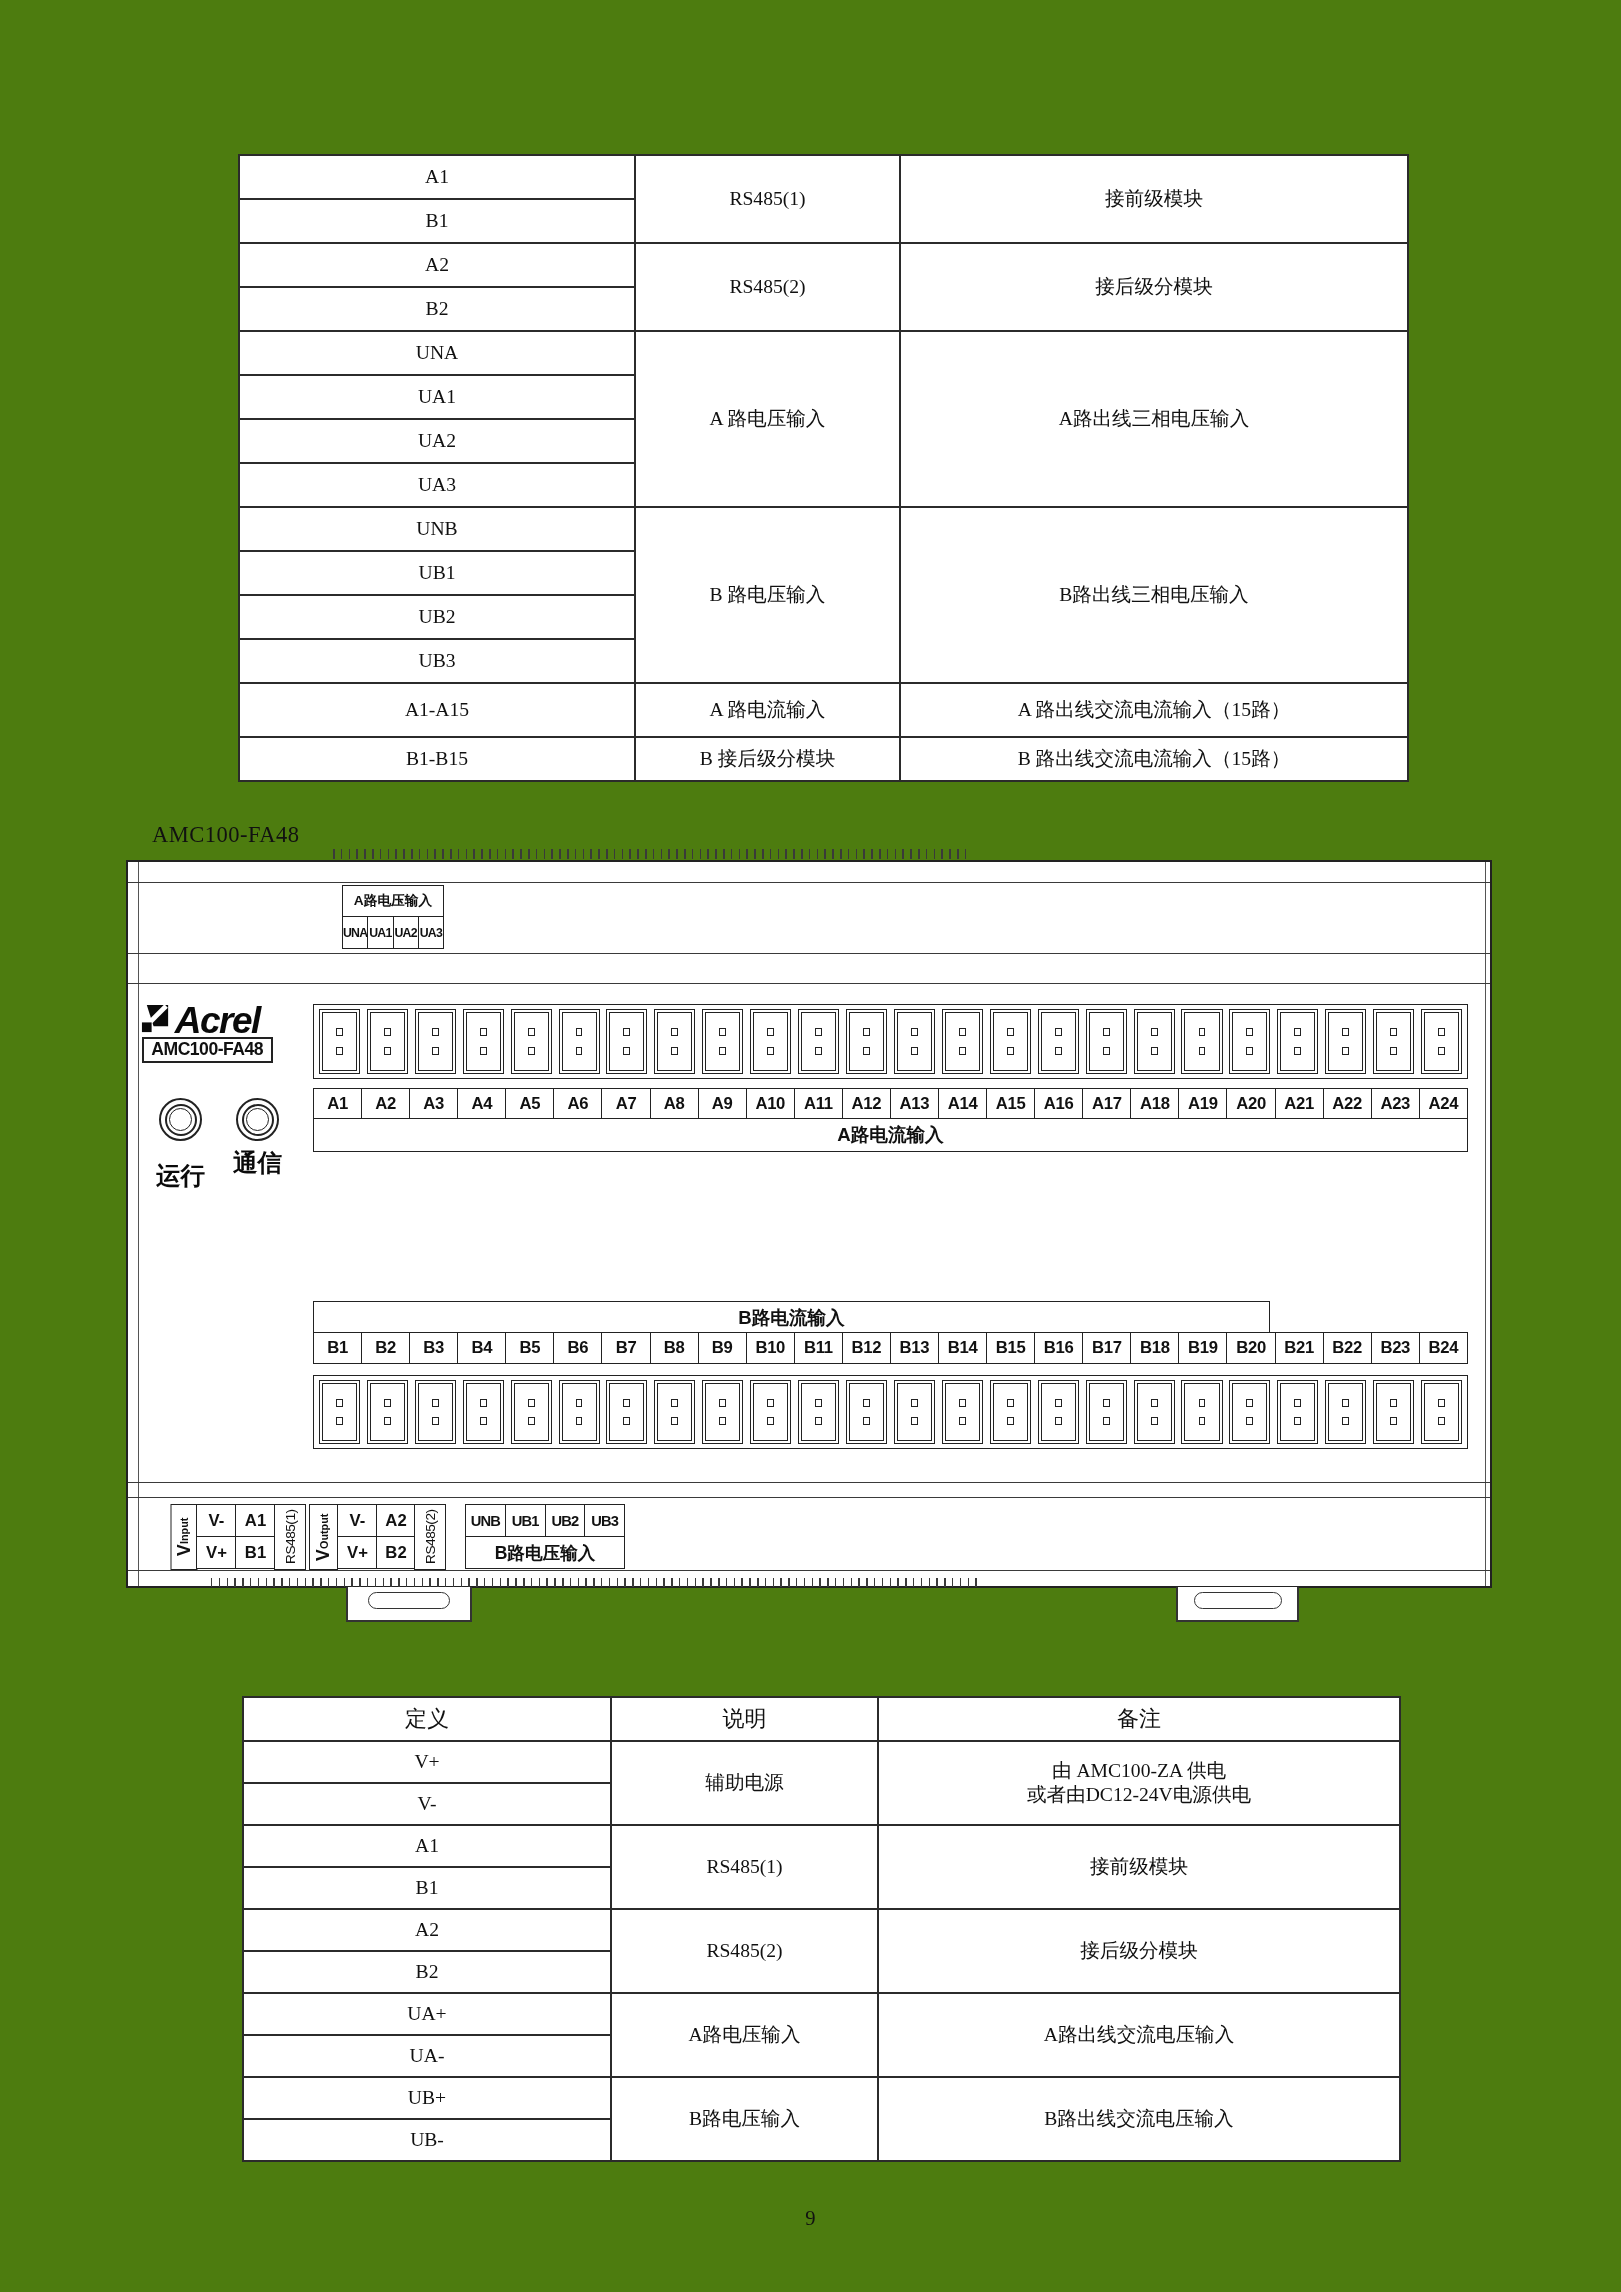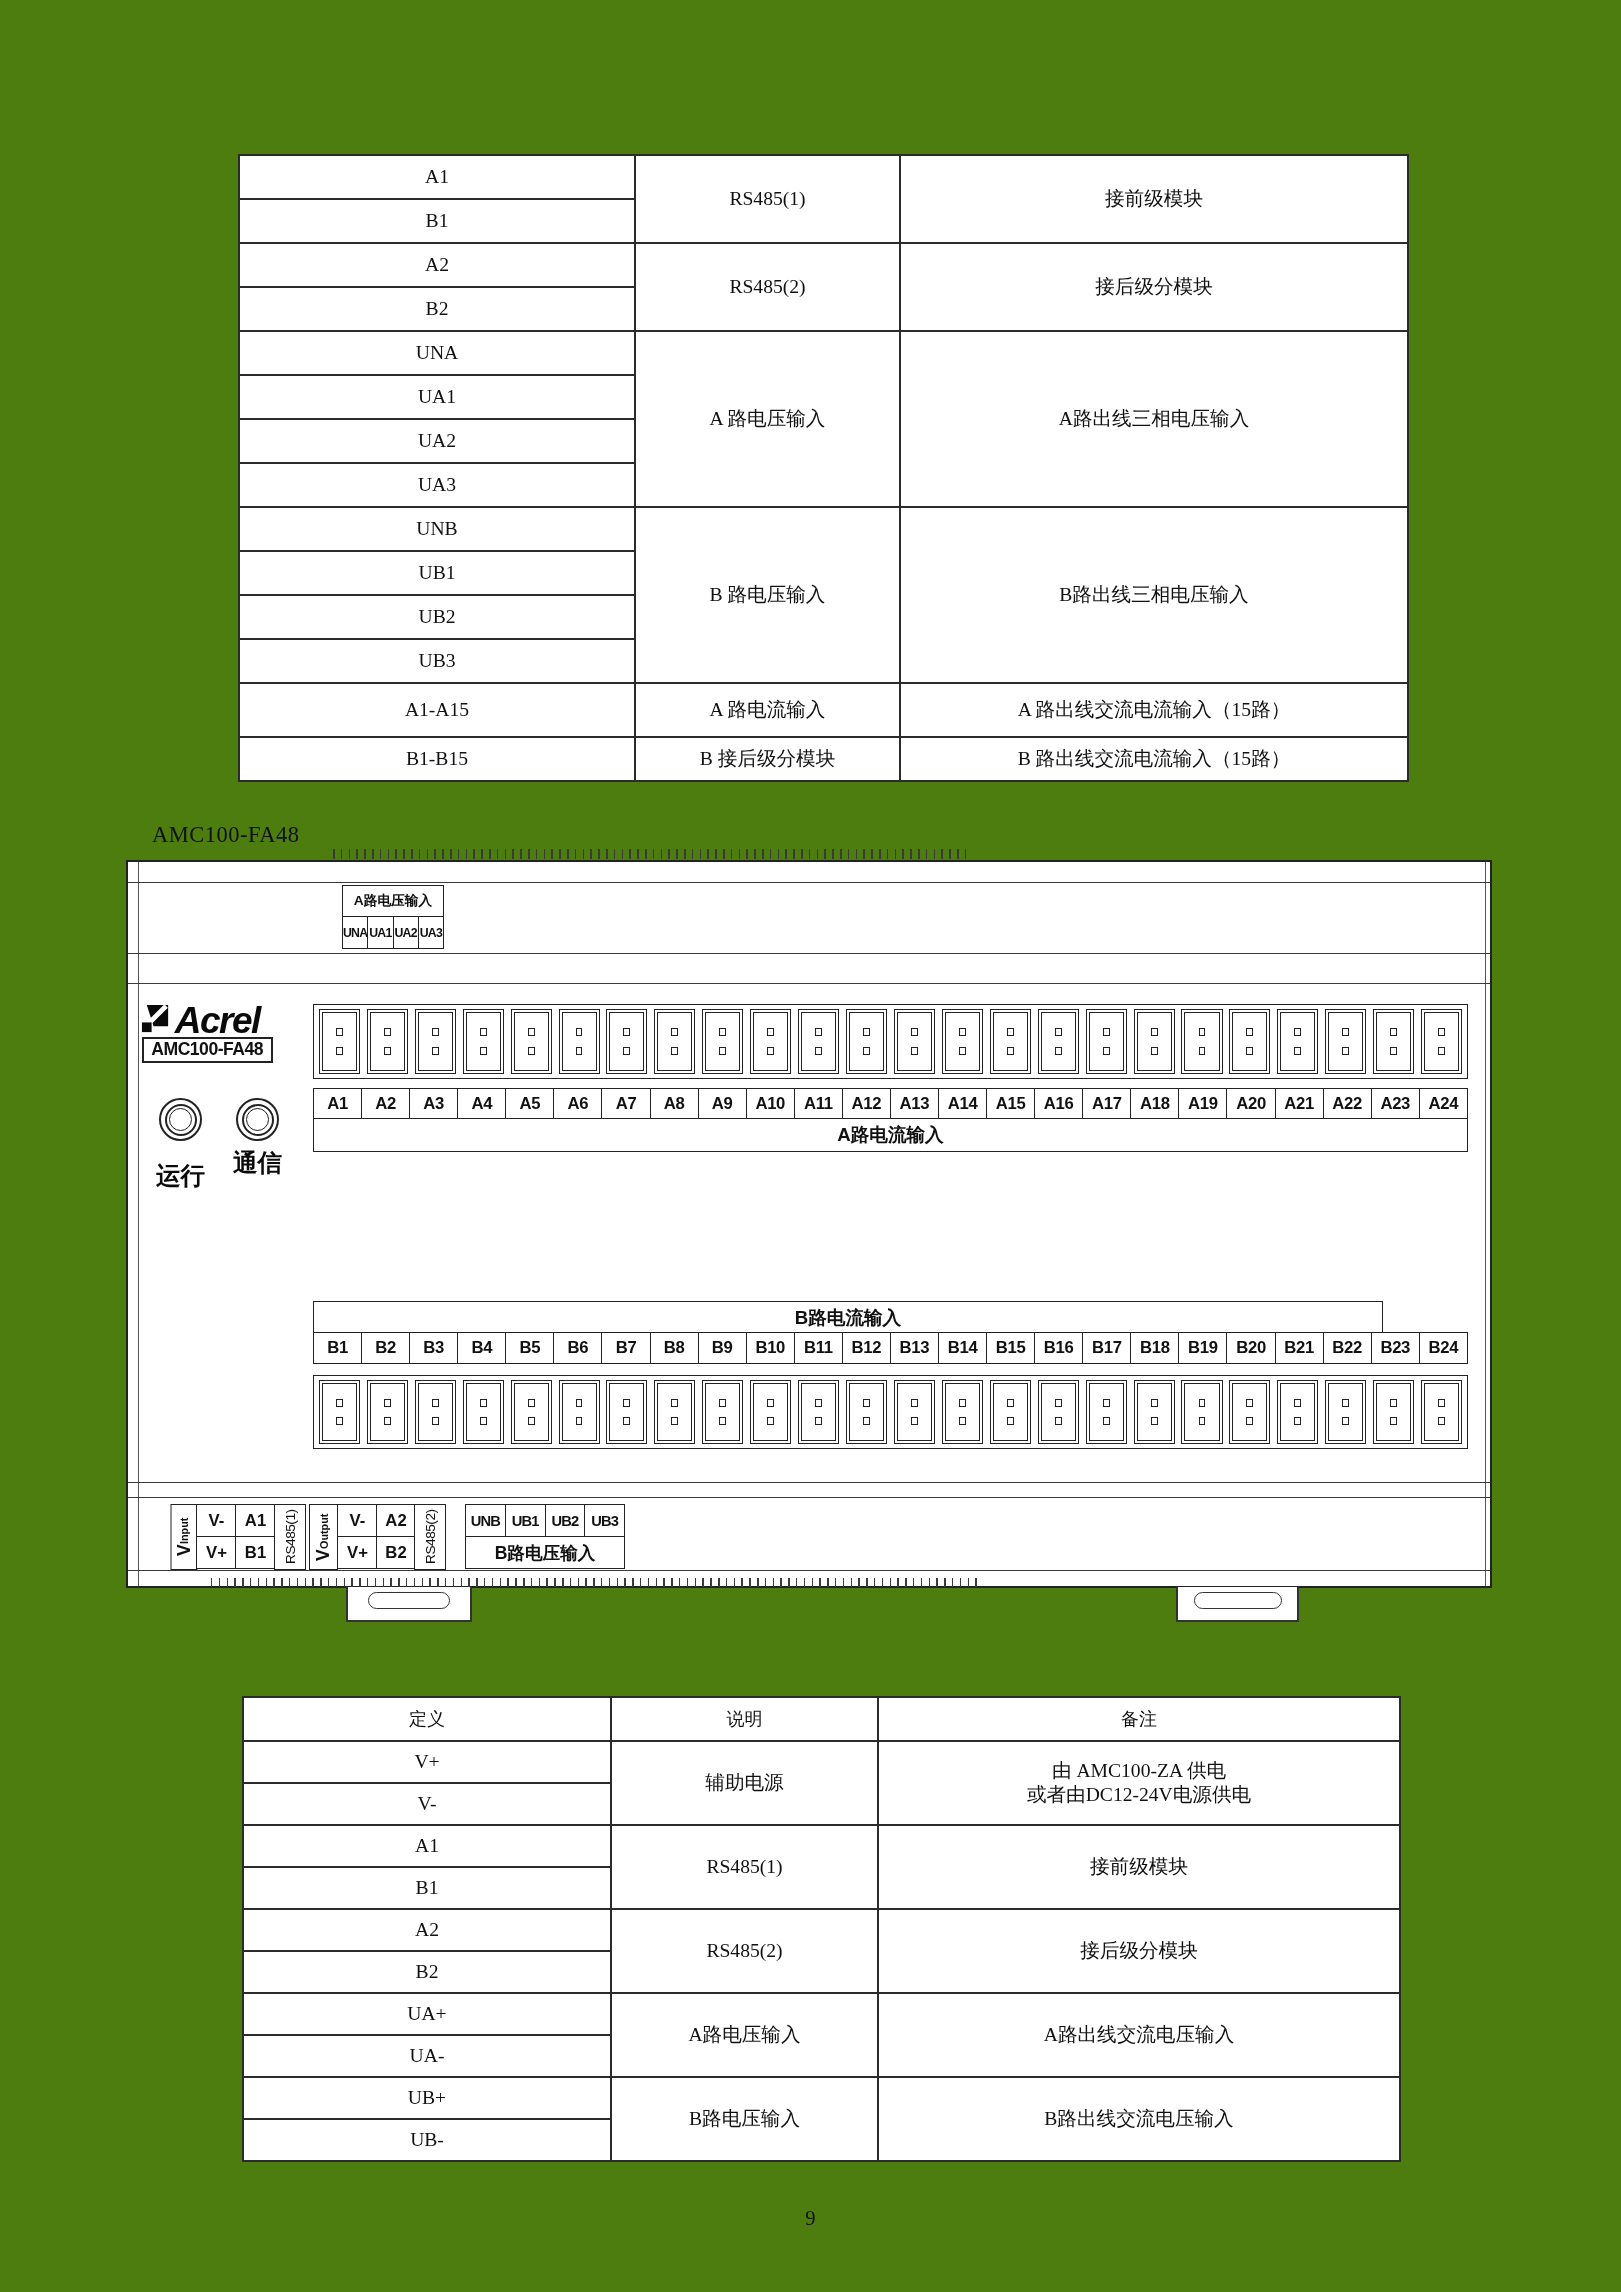--- a/index.html
+++ b/index.html
@@ -4,21 +4,21 @@
 <style>
   html,body{margin:0;padding:0;background:#e8e8e8;}
   .page{position:relative;width:1621px;height:2293px;background:#4d7c0f;margin:0 auto;
         font-family:"Liberation Serif","DejaVu Serif",serif;color:#111;overflow:hidden;}
   .abs{position:absolute;}
 
   
   table.doc{position:absolute;border-collapse:collapse;table-layout:fixed;background:#fff;}
   table.doc td,table.doc th{border:2px solid #2b2b2b;text-align:center;vertical-align:middle;
         font-size:19.6px;font-weight:400;padding:0;line-height:1.25;}
-  table.doc th{font-size:18px;font-weight:400;}
+  table.doc th{font-size:22px;font-weight:400;}
   tr.gt td{border-top-width:2.9px;}
   .two-line{line-height:1.7;}
 
   
   .device{position:absolute;left:126px;top:860px;width:1366px;height:728px;
           border:2.5px solid #222;box-sizing:border-box;background:#fff;
           font-family:"Liberation Sans","DejaVu Sans",sans-serif;}
   .hline{position:absolute;left:0;right:0;border-top:1.5px solid #3a3a3a;}
   .vline{position:absolute;top:0;bottom:0;border-left:1.2px solid #555;}
   .ticks{background:repeating-linear-gradient(90deg,#3a3a3a 0 1.5px,transparent 1.5px 7.8px);}
@@ -351,21 +351,21 @@
         <div class="lcell">A18</div>
         <div class="lcell">A19</div>
         <div class="lcell">A20</div>
         <div class="lcell">A21</div>
         <div class="lcell">A22</div>
         <div class="lcell">A23</div>
         <div class="lcell">A24</div>
       </div>
     <div class="caprow" style="left:185px;top:256px;width:1155px;height:34px;">A路电流输入</div>
 
-    <div class="caprow" style="left:185px;top:439px;width:1070px;height:33px;">B路电流输入</div>
+    <div class="caprow" style="left:185px;top:439px;width:957px;height:33px;">B路电流输入</div>
     <div class="labelrow" style="left:185px;top:470px;width:1155px;height:32px;">
         <div class="lcell">B1</div>
         <div class="lcell">B2</div>
         <div class="lcell">B3</div>
         <div class="lcell">B4</div>
         <div class="lcell">B5</div>
         <div class="lcell">B6</div>
         <div class="lcell">B7</div>
         <div class="lcell">B8</div>
         <div class="lcell">B9</div>

